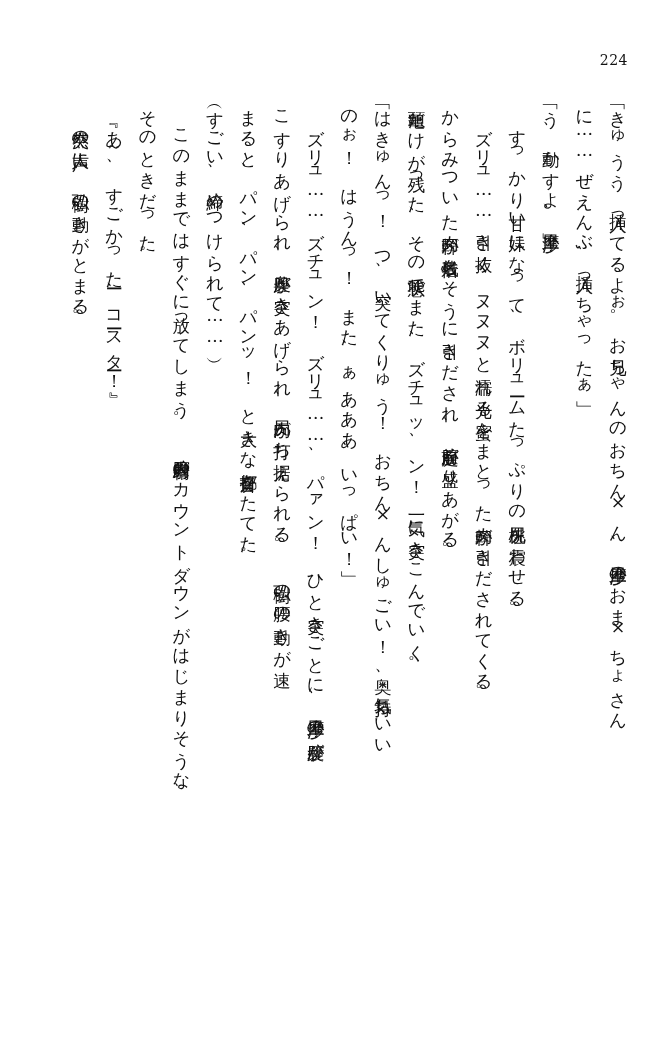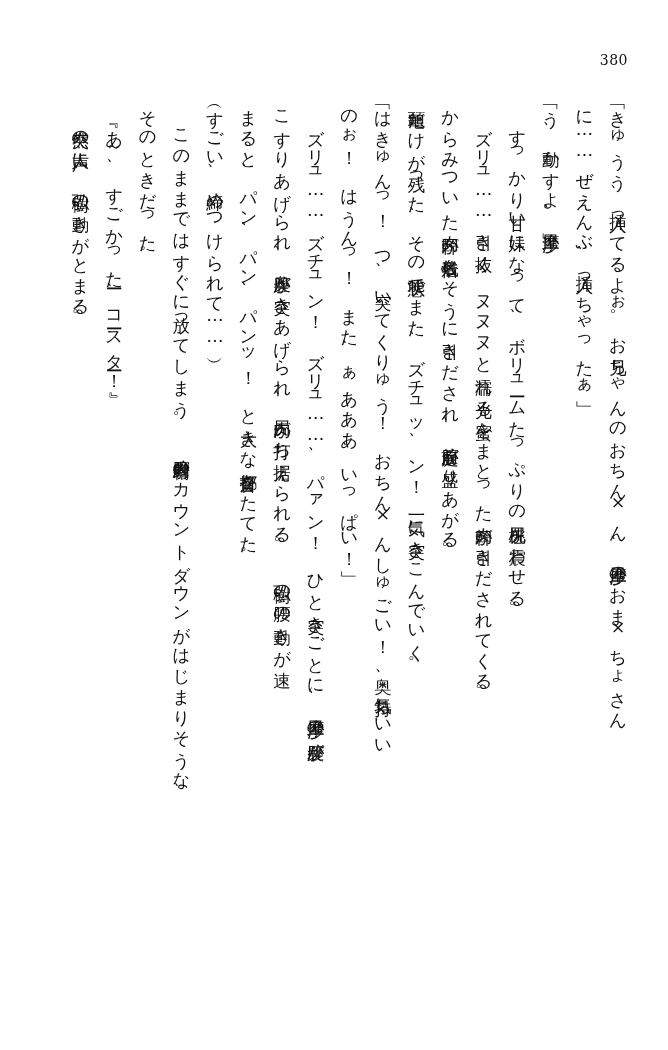--- a/index.html
+++ b/index.html
@@ -58,21 +58,21 @@
   
   #text-body .line.indent {
     padding-top: 19px;
   }
 </style>
 </head>
 <body>
 
 <div id="page">
 
-  <div id="page-number">380</div>
+  <div id="page-number">224</div>
 
   <div id="text-body">
     <span class="line">「きゅうう、挿入ってるよぉ。お兄ちゃんのおちん×ん、摩里沙のおま×ちょさん</span>
     <span class="line">に……ぜえんぶ、挿入っちゃったぁ」</span>
     <span class="line">「う、動かすよ、摩里沙」</span>
     <span class="line indent">すっかり甘い妹になって、ボリュームたっぷりの桃尻を震わせる。</span>
     <span class="line indent">ズリュ……引き抜く。ヌヌヌと濡れ光る蜜をまとった肉幹が引きだされてくる。</span>
     <span class="line">からみついた肉幹が名残惜しそうに引きだされ、膣前庭が盛りあがる。</span>
     <span class="line">亀頭だけが残った、その状態でまた、ズチュッ、ン！　一気に突きこんでいく。</span>
     <span class="line">「はきゅんっ！　つ、突いてくりゅう！　おちん×んしゅごい！　奥、気持ちいい</span>

